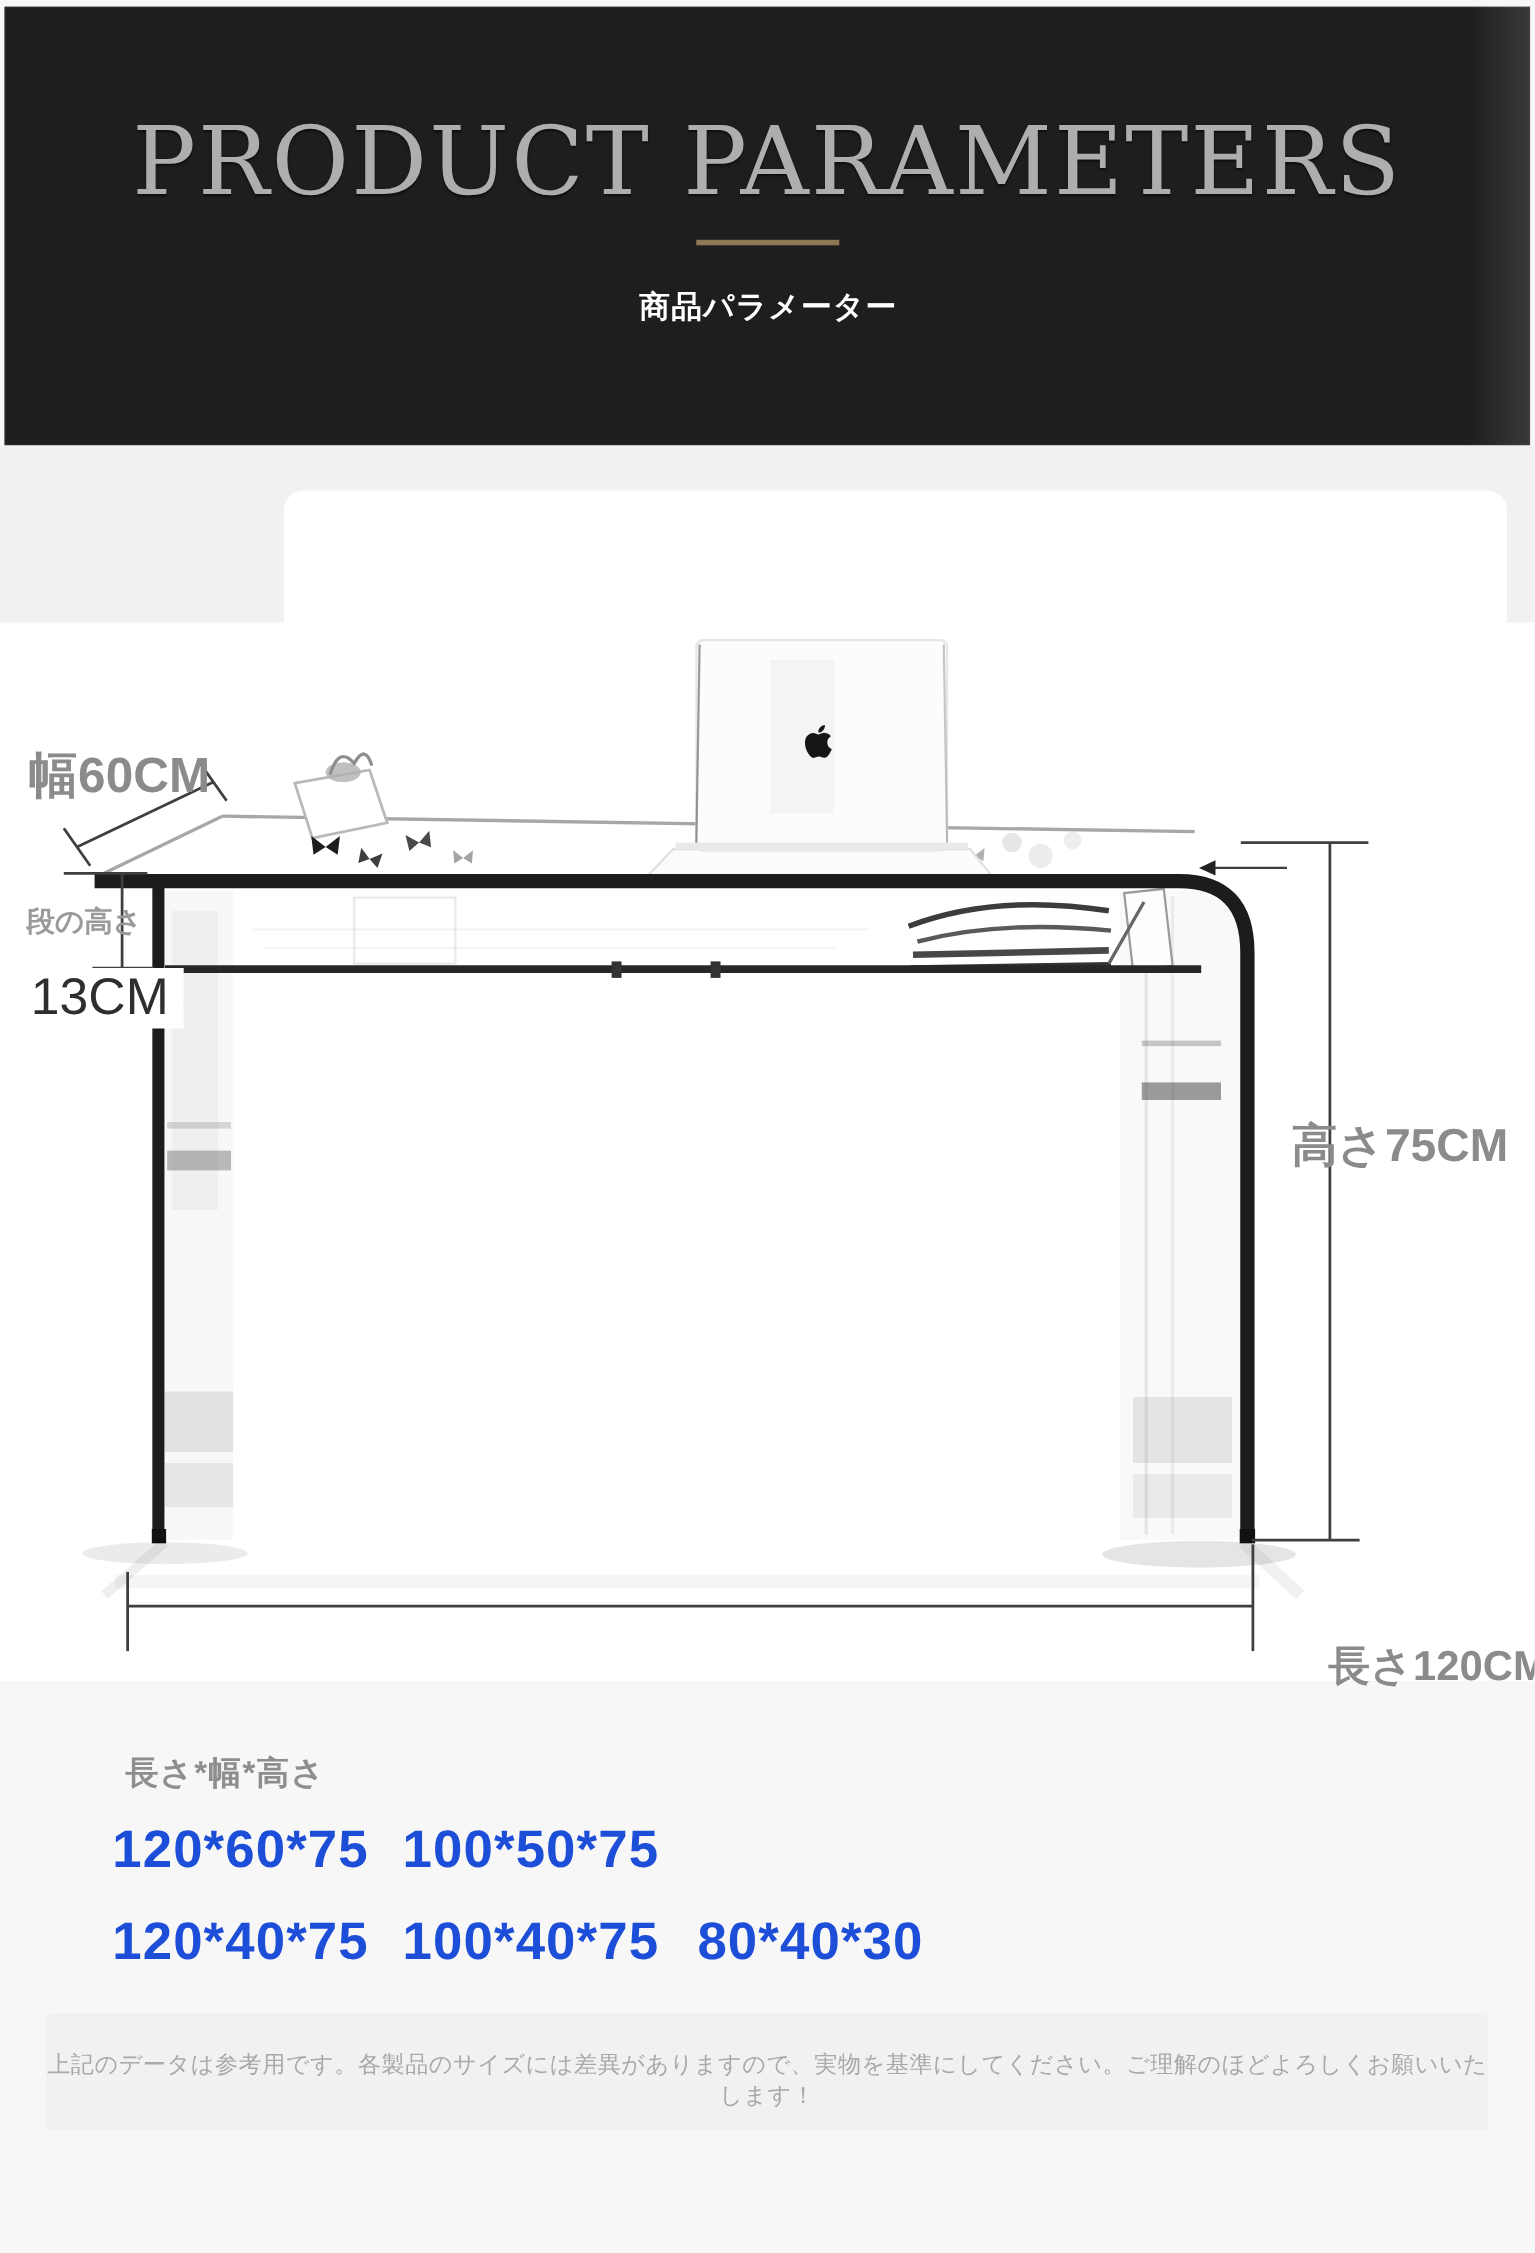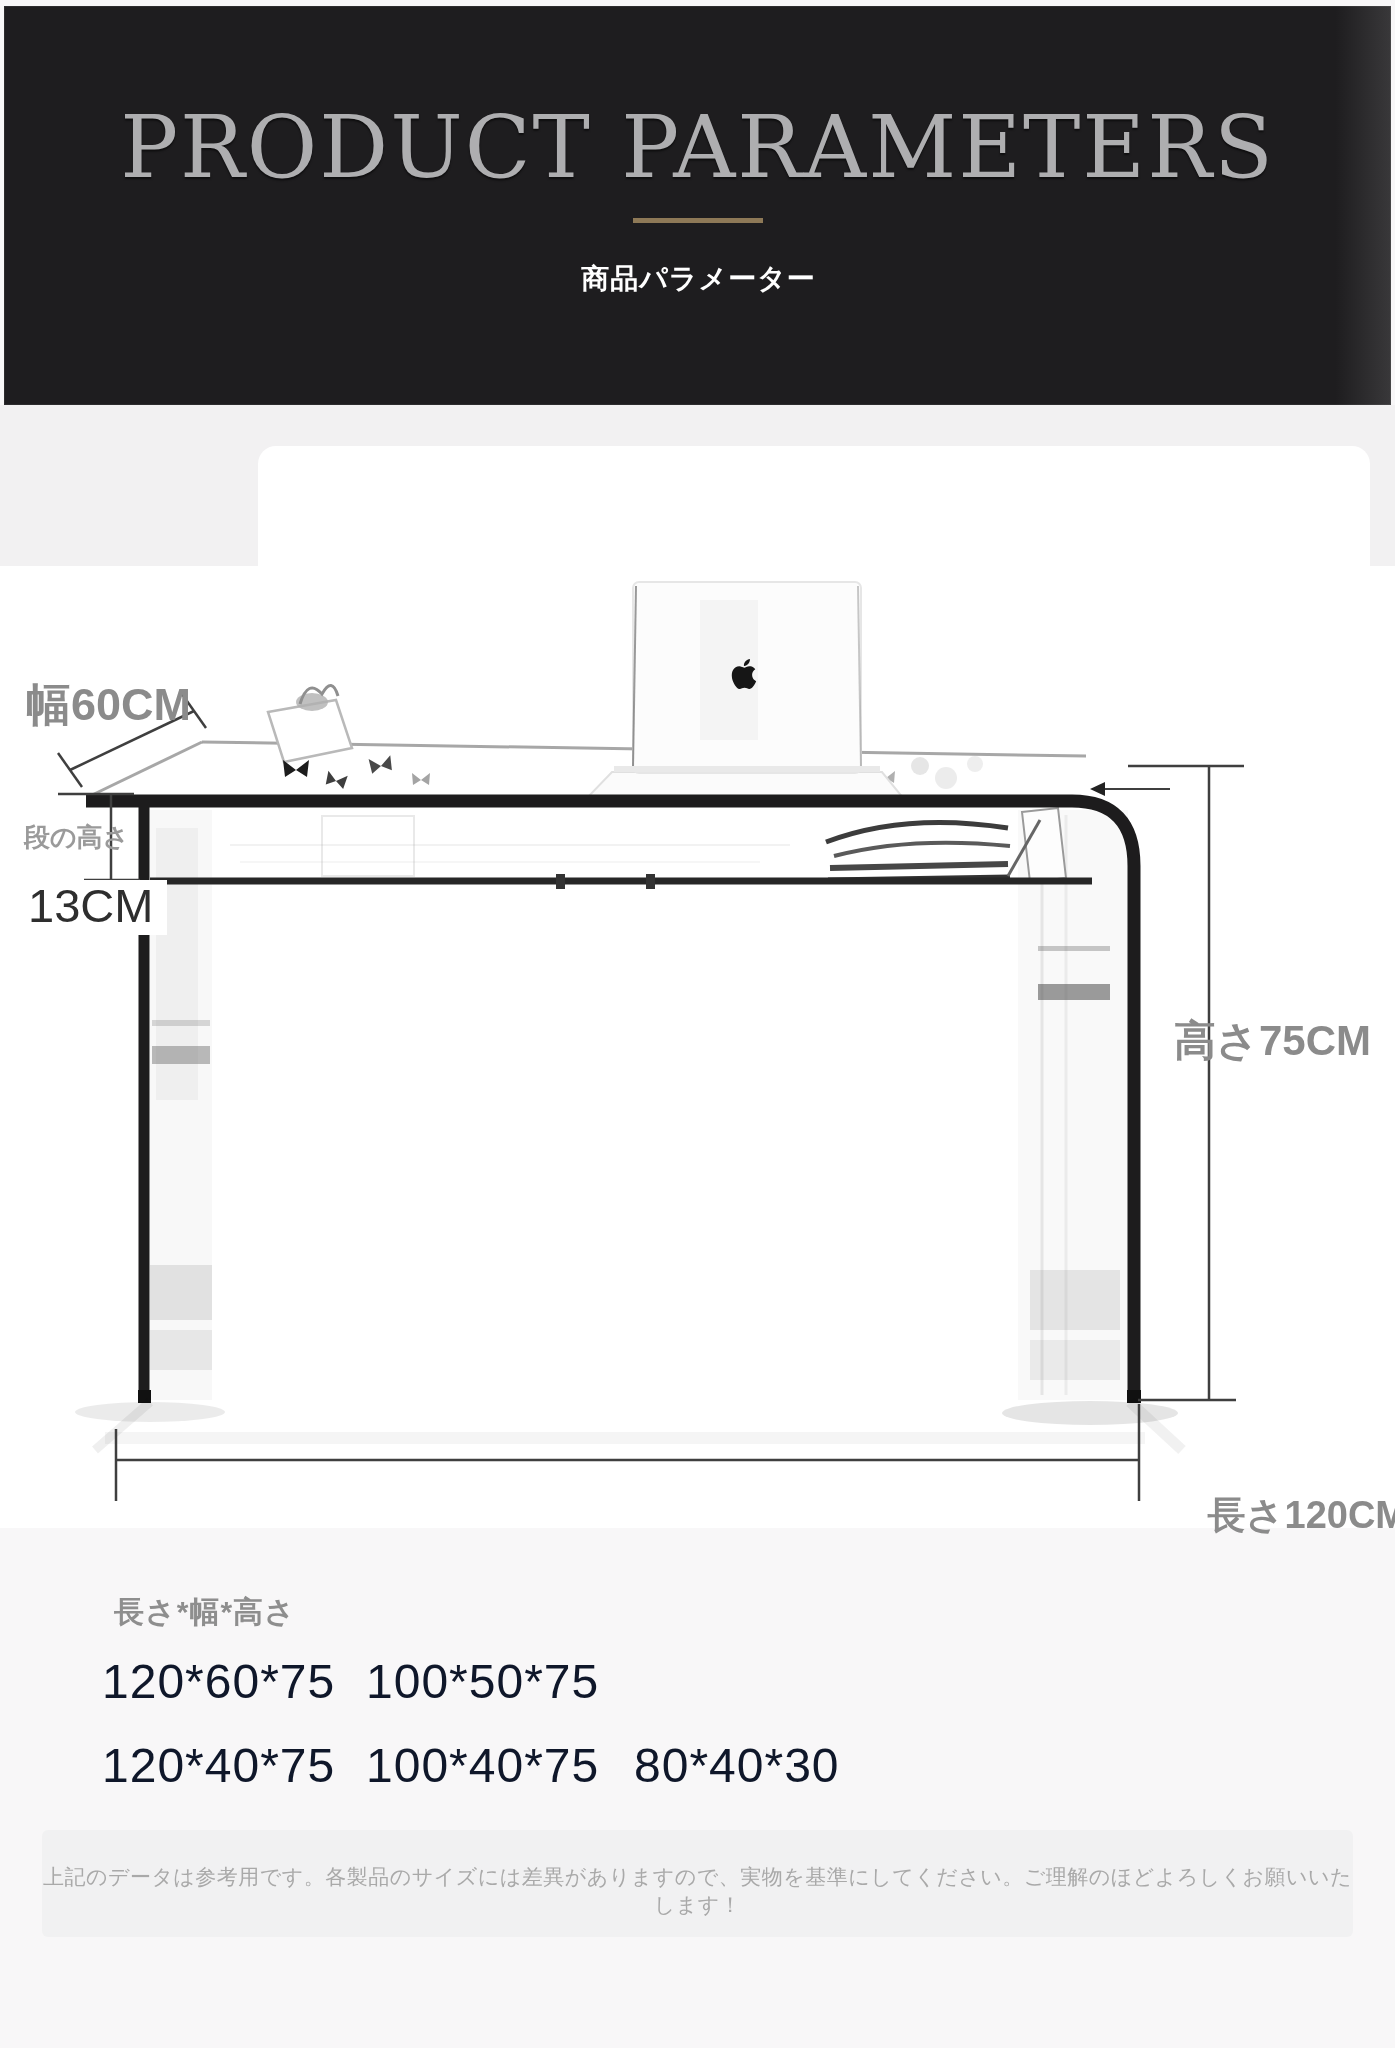--- a/index.html
+++ b/index.html
@@ -53,21 +53,21 @@
   .height-label{left:1162px;top:1020px;font-size:42px;}
   .length-label{left:0;top:1496px;width:1395px;text-align:right;font-size:38px;}
 
   
   .sizes-heading{
     position:absolute;left:114px;top:1592px;
     font-size:30px;font-weight:bold;color:#8e8e8e;letter-spacing:1px;
   }
   .size-cell{
     position:absolute;
-    font-size:48px;font-weight:400;color:#0f172a;letter-spacing:1px;line-height:1;
+    font-size:48px;font-weight:700;color:#1d4ed8;letter-spacing:1px;line-height:1;
   }
   .r1{top:1658px;} .r2{top:1742px;}
   .c1{left:102px;} .c2{left:366px;} .c3{left:634px;}
 
   
   .footer-box{
     position:absolute;left:42px;top:1830px;width:1311px;height:107px;
     background:#f1f1f2;border-radius:6px;
   }
   .footer-note{

